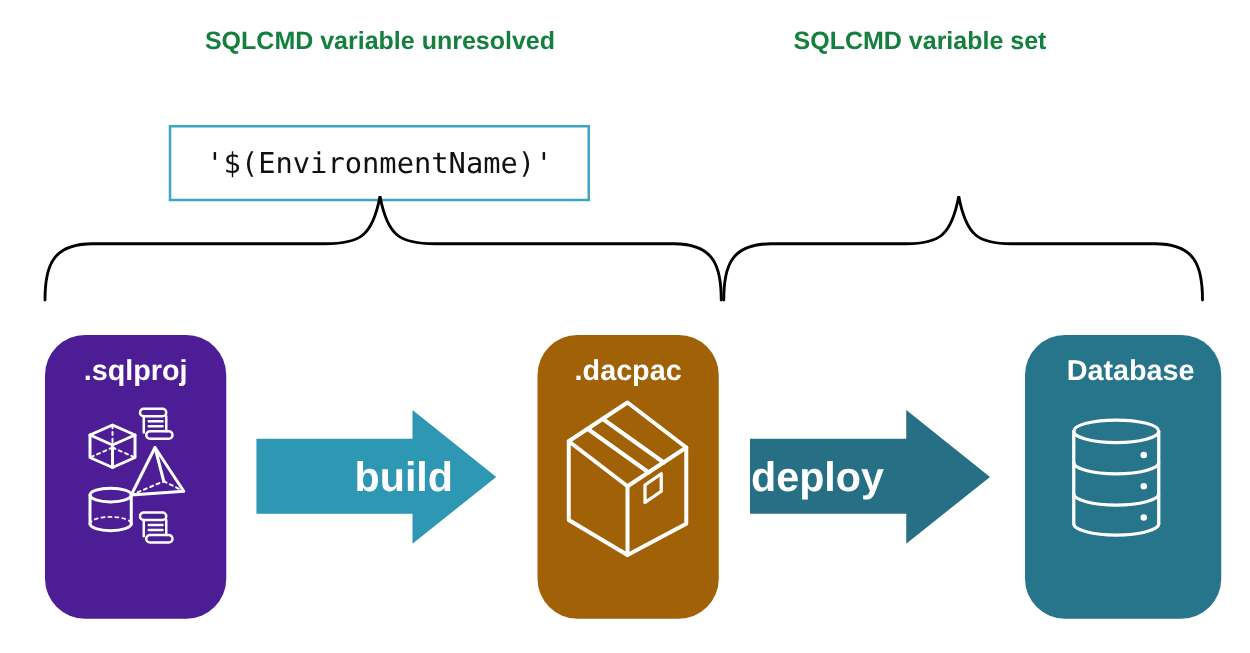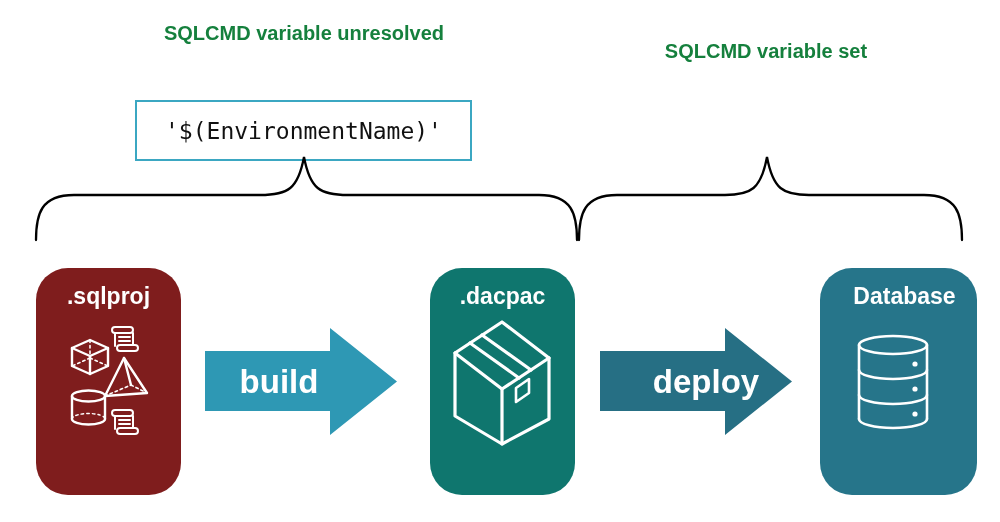--- a/index.html
+++ b/index.html
@@ -5,21 +5,21 @@
   html,body{margin:0;padding:0;background:#ffffff;}
   #canvas{
     position:relative;width:1000px;height:522px;background:#ffffff;overflow:hidden;
     font-family:"Liberation Sans", sans-serif;
   }
   .heading{
     position:absolute;top:22px;width:400px;text-align:center;
     font-size:20px;font-weight:700;color:#15803d;letter-spacing:0px;
   }
   #heading-left{left:104px;}
-  #heading-right{left:566px;margin-top:18px;}
+  #heading-right{left:536px;}
   .code-box{
     position:absolute;top:80px;height:57px;border:2.5px solid #3BA7C2;background:#ffffff;
     display:flex;align-items:center;justify-content:center;
   }
   #code-box-left{left:135px;width:333px;margin-top:20px;}
   #code-box-right{left:668px;width:195px;}
   .code-text{
     font-family:"DejaVu Sans Mono", monospace;font-size:23px;color:#111111;white-space:pre;
   }
   #braces{position:absolute;left:0;top:148px;}
@@ -37,43 +37,43 @@
   #dacpac-icon-wrap{position:absolute;left:23px;top:52px;}
   #database-icon-wrap{position:absolute;left:36px;top:66px;}
   .arrow-svg{position:absolute;top:328px;}
   #build-arrow{left:205px;}
   #deploy-arrow{left:600px;}
   .arrow-label{
     position:absolute;top:328px;width:148px;height:107px;
     display:flex;align-items:center;justify-content:center;
     color:#ffffff;font-size:33px;font-weight:700;
   }
-  #build-label{left:205px;}
-  #deploy-label{left:632px;}
+  #build-label{left:205px;padding-left:44px;}
+  #deploy-label{left:580px;}
 </style>
 </head>
 <body>
 
 <div id="canvas">
 
   <div id="heading-left" class="heading">SQLCMD variable unresolved</div>
   <div id="heading-right" class="heading">SQLCMD variable set</div>
 
   <div id="code-box-left" class="code-box">
     <span class="code-text">'$(EnvironmentName)'</span>
   </div>
 
   <svg id="braces" width="1000" height="100" viewBox="0 0 1000 100">
     <path d="M 36 92 C 36 66, 41 47, 74 47 L 260 47 C 288 47, 298 41, 304 9
              C 310 41, 320 47, 348 47 L 539 47 C 572 47, 577 66, 577 92" fill="none" stroke="#000000" stroke-width="2.3" stroke-linecap="round"></path>
     <path d="M 579 92 C 579 66, 584 47, 617 47 L 725 47 C 751 47, 761 41, 767 9
              C 773 41, 783 47, 809 47 L 924 47 C 957 47, 962 66, 962 92" fill="none" stroke="#000000" stroke-width="2.3" stroke-linecap="round"></path>
   </svg>
 
-  <div id="node-sqlproj" class="node" style="background-color: #7f1d1d;">
+  <div id="node-sqlproj" class="node" style="background-color: #4c1d95;">
     <span class="node-label">.sqlproj</span>
     <svg class="node-icons" width="145" height="170" viewBox="0 0 145 170" fill="none" stroke="#ffffff" stroke-width="2.4" stroke-linecap="round" stroke-linejoin="round">
 
       <g>
         <polygon points="54,22 72,30 72,48 54,56 36,48 36,30"></polygon>
         <polyline points="36,30 54,38 72,30"></polyline>
         <line x1="54" y1="38" x2="54" y2="56"></line>
         <g stroke-width="1.6" stroke-dasharray="2.5,3">
           <line x1="54" y1="22" x2="54" y2="40"></line>
           <line x1="54" y1="40" x2="36" y2="48"></line>
@@ -111,21 +111,21 @@
         <path d="M83 102 h11 M83 106 h11"></path>
       </g>
     </svg>
   </div>
 
   <svg id="build-arrow" class="arrow-svg" width="192" height="107" viewBox="0 0 192 107">
     <polygon points="0,23 125,23 125,0 192,53.5 125,107 125,83 0,83" fill="#2E98B4"></polygon>
   </svg>
   <div id="build-label" class="arrow-label">build</div>
 
-  <div id="node-dacpac" class="node" style="background-color: #0f766e;">
+  <div id="node-dacpac" class="node" style="background-color: #a16207;">
     <span class="node-label">.dacpac</span>
     <svg id="dacpac-icon-wrap" width="100" height="128" viewBox="0 0 100 128" fill="none" stroke="#ffffff" stroke-width="3.2" stroke-linecap="round" stroke-linejoin="round">
       <polygon points="49,2 96,38 96,99 49,124 2,96 2,33"></polygon>
       <polyline points="2,33 49,69 96,38"></polyline>
       <line x1="49" y1="69" x2="49" y2="124"></line>
       <line x1="17" y1="23" x2="66" y2="58"></line>
       <line x1="29" y1="15" x2="78" y2="50"></line>
       <polygon points="63,68 76,59 76,73 63,82" stroke-width="2.6"></polygon>
     </svg>
   </div>

